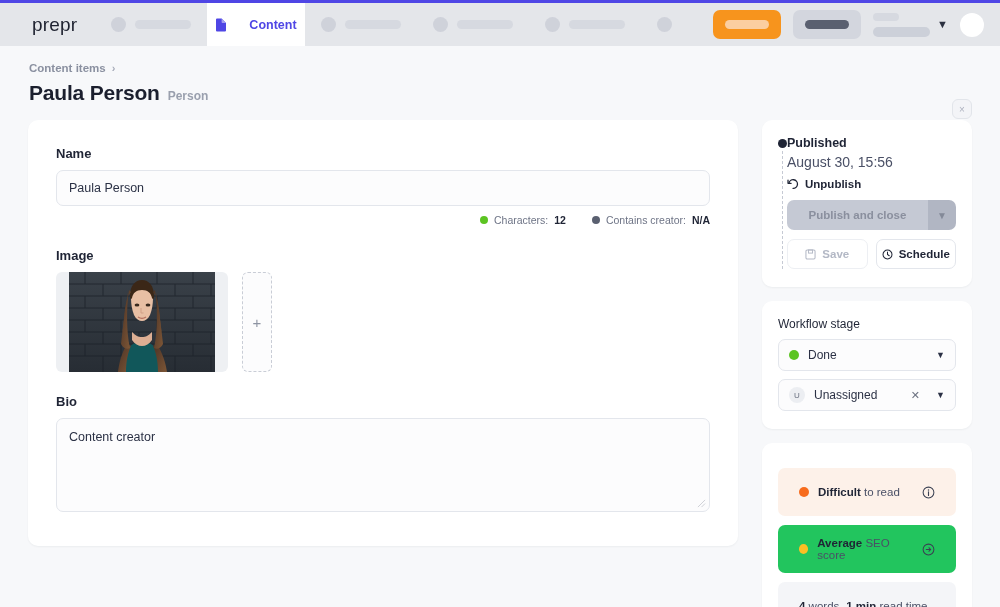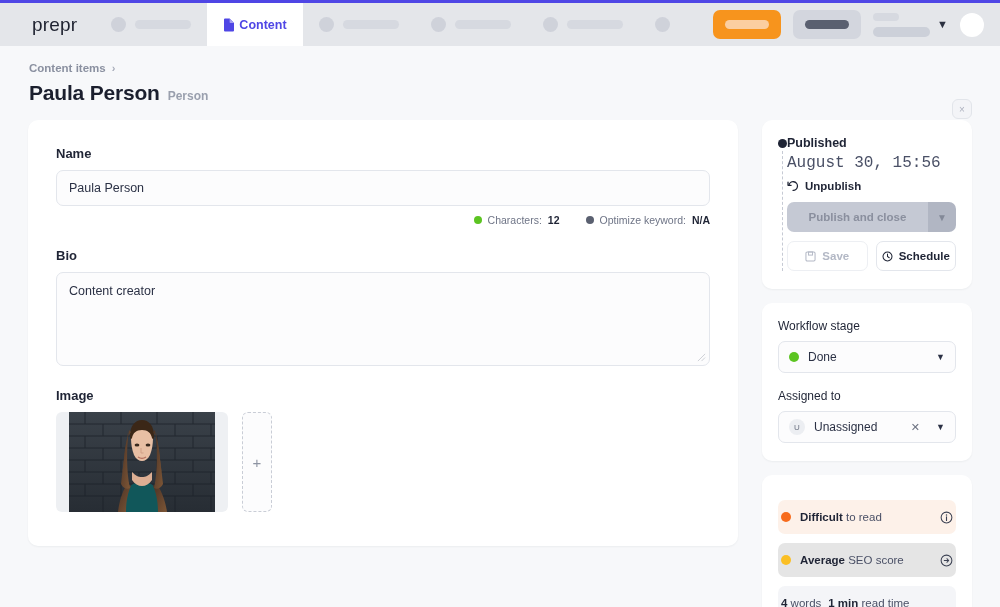--- a/index.html
+++ b/index.html
@@ -29,22 +29,22 @@
     color: #1e2230;
   }
   .skel-tab {
     display: flex; align-items: center; gap: 9px;
     padding: 0 16px;
   }
   .skel-dot { width: 15px; height: 15px; border-radius: 50%; background: #cfd2da; }
   .skel-bar { height: 9px; border-radius: 5px; background: #d6d9e0; }
   .tab-active {
     background: #ffffff;
-    display: flex; align-items: center; gap: 4px;
-    padding: 0 16px;
+    display: flex; align-items: center; gap: 22px;
+    padding: 0 8px;
     color: #4f46e5;
     font-size: 12.5px; font-weight: 600;
   }
   .tab-active svg { display: block; }
   .topbar-right {
     margin-left: auto;
     display: flex; align-items: center; gap: 12px;
     padding-right: 16px;
   }
   .btn-orange {
@@ -137,21 +137,21 @@
     color: #8d93a2; font-size: 15px; background: #fcfcfd;
   }
 
   
   .panel { padding: 16px 16px 18px 16px; }
   .pub-head { display: flex; }
   .timeline { display: flex; flex-direction: column; align-items: center; padding-top: 3px; }
   .tl-dot { width: 9px; height: 9px; border-radius: 50%; background: #1f2435; }
   .tl-line { flex: 1; width: 0; border-left: 1px dashed #c6cad4; margin-top: 3px; min-height: 96px; }
   .pub-title { font-size: 12.5px; font-weight: 700; color: #1f2435; }
-  .pub-date { font-size: 16px; color: #4a5066; margin-top: 4px; font-family: Liberation Mono, monospace; }
+  .pub-date { font-size: 14px; color: #4a5066; margin-top: 4px; }
   .unpub { display: flex; align-items: center; gap: 6px; margin-top: 8px; font-size: 11.5px; font-weight: 700; color: #1f2435; }
   .pub-btn {
     display: flex; margin-top: 10px; border-radius: 7px; overflow: hidden;
     height: 30px;
   }
   .pub-btn-main {
     flex: 1; background: #c5c9d4; color: #8a8f9e;
     display: flex; align-items: center; justify-content: center;
     font-size: 11.5px; font-weight: 700;
   }
@@ -174,21 +174,21 @@
   }
   .select .caret { margin-left: auto; color: #2b3145; font-size: 9px; }
   .select .xmark { color: #6b7180; font-size: 11px; margin-left: auto; }
   .avatar-sm {
     width: 16px; height: 16px; border-radius: 50%; background: #eceef2;
     display: flex; align-items: center; justify-content: center;
     font-size: 8px; color: #6b7180;
   }
   .opt-row {
     display: flex; align-items: center; gap: 9px;
-    height: 34px; border-radius: 7px; padding: 0 3px; margin-top: 9px;
+    height: 48px; border-radius: 7px; padding: 0 21px; margin-top: 9px;
     font-size: 11.5px; color: #4a5066;
   }
   .opt-row b { color: #1f2435; font-weight: 700; }
   .opt-icon { margin-left: auto; color: #4a5066; display: flex; }
   .opt-plain { background: #f4f5f8; }
 </style>
 </head>
 <body>
 
 <div class="topbar">
@@ -269,33 +269,23 @@
         <span>Paula Person</span>
       </div>
       <div class="meta-row">
         <span class="meta-item">
           <span class="dot" style="background:#5cc422"></span>
           <span>Characters:</span>
           <b>12</b>
         </span>
         <span class="meta-item">
           <span class="dot" style="background:#5a6070"></span>
-          <span>Optimize keyword:</span>
+          <span>Contains creator:</span>
           <b>N/A</b>
         </span>
-      </div>
-    </div>
-
-    <div class="field-gap">
-      <div class="flabel">Bio</div>
-      <div class="ftextarea">
-        <span>Content creator</span>
-        <svg class="resize-grip" viewBox="0 0 10 10">
-          <path d="M9 1L1 9M9 5L5 9" stroke="#8d93a2" stroke-width="1"></path>
-        </svg>
       </div>
     </div>
 
     <div class="field-gap">
       <div class="flabel">Image</div>
       <div class="img-row">
         <div class="img-thumb">
           <div class="img-inner">
             <svg width="146" height="100" viewBox="0 0 146 100">
               <defs>
@@ -335,20 +325,30 @@
               <path d="M69 45c3 2 5 2 8 0" stroke="#b4705f" stroke-width="1.3" fill="none"></path>
               <path d="M72 36v5h2.5" stroke="#cf9f86" stroke-width="1" fill="none"></path>
             </svg>
           </div>
         </div>
         <div class="img-add">
           <span>+</span>
         </div>
       </div>
     </div>
+
+    <div class="field-gap">
+      <div class="flabel">Bio</div>
+      <div class="ftextarea">
+        <span>Content creator</span>
+        <svg class="resize-grip" viewBox="0 0 10 10">
+          <path d="M9 1L1 9M9 5L5 9" stroke="#8d93a2" stroke-width="1"></path>
+        </svg>
+      </div>
+    </div>
   </div>
 
   <div class="side">
 
     <div class="card panel">
       <div class="pub-head">
         <div class="timeline">
           <span class="tl-dot"></span>
           <span class="tl-line"></span>
         </div>
@@ -393,21 +393,20 @@
     </div>
 
     <div class="card panel">
       <div class="sec-label">Workflow stage</div>
       <div class="select">
         <span class="dot" style="background:#5cc422;width:10px;height:10px"></span>
         <span>Done</span>
         <span class="caret">▼</span>
       </div>
 
-      <div class="sec-label" style="margin-top:16px">Assigned to</div>
       <div class="select">
         <span class="avatar-sm">
           <span>U</span>
         </span>
         <span>Unassigned</span>
         <span class="xmark">✕</span>
         <span class="caret" style="margin-left:7px">▼</span>
       </div>
     </div>
 
@@ -418,21 +417,21 @@
         <span><b>Difficult</b><span> to read</span></span>
         <span class="opt-icon">
           <svg width="13" height="13" viewBox="0 0 14 14" fill="none">
             <circle cx="7" cy="7" r="5.8" stroke="#3a4052" stroke-width="1.1"></circle>
             <path d="M7 6.2v4" stroke="#3a4052" stroke-width="1.2" stroke-linecap="round"></path>
             <circle cx="7" cy="4.2" r=".8" fill="#3a4052"></circle>
           </svg>
         </span>
       </div>
 
-      <div class="opt-row" style="background:#e5e5e5">
+      <div class="opt-row" style="background:#22c55e">
         <span class="dot" style="background:#fbbf24;width:10px;height:10px"></span>
         <span><b>Average</b><span> SEO score</span></span>
         <span class="opt-icon">
           <svg width="13" height="13" viewBox="0 0 14 14" fill="none">
             <circle cx="7" cy="7" r="5.8" stroke="#3a4052" stroke-width="1.1"></circle>
             <path d="M4.6 7h4.6M7.4 5.1L9.4 7 7.4 8.9" stroke="#3a4052" stroke-width="1.1" stroke-linecap="round" stroke-linejoin="round"></path>
           </svg>
         </span>
       </div>
 

